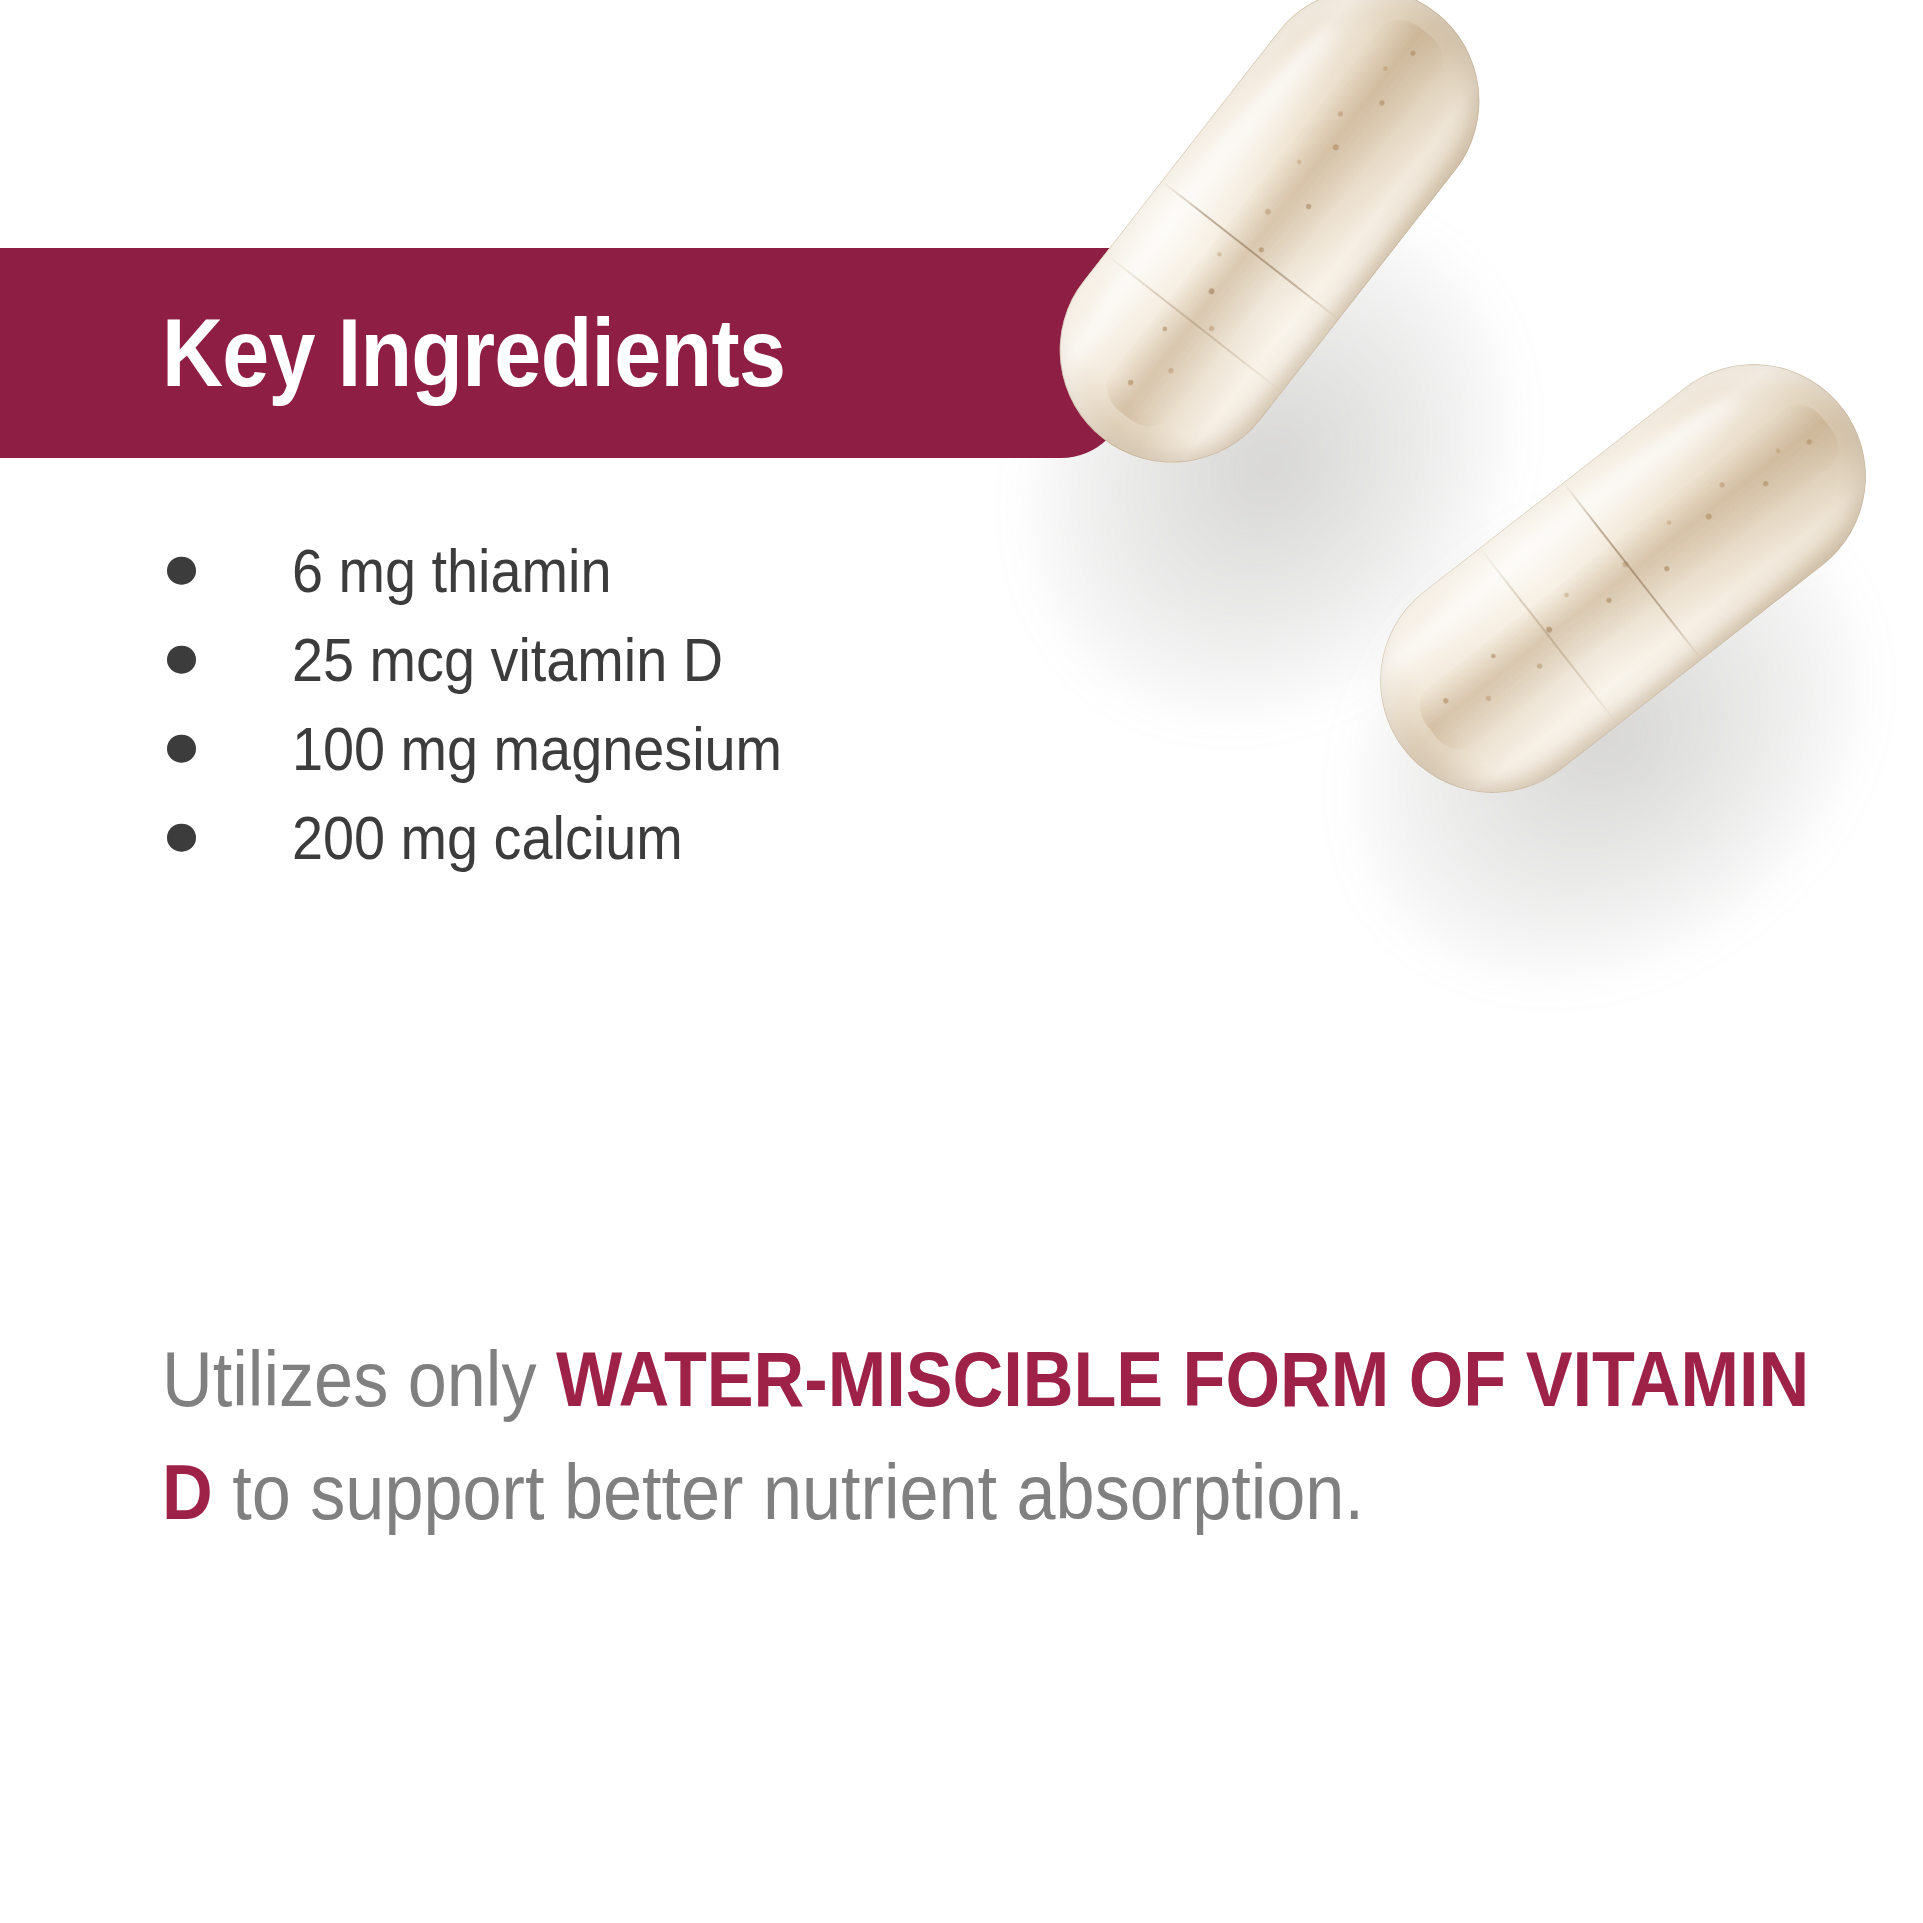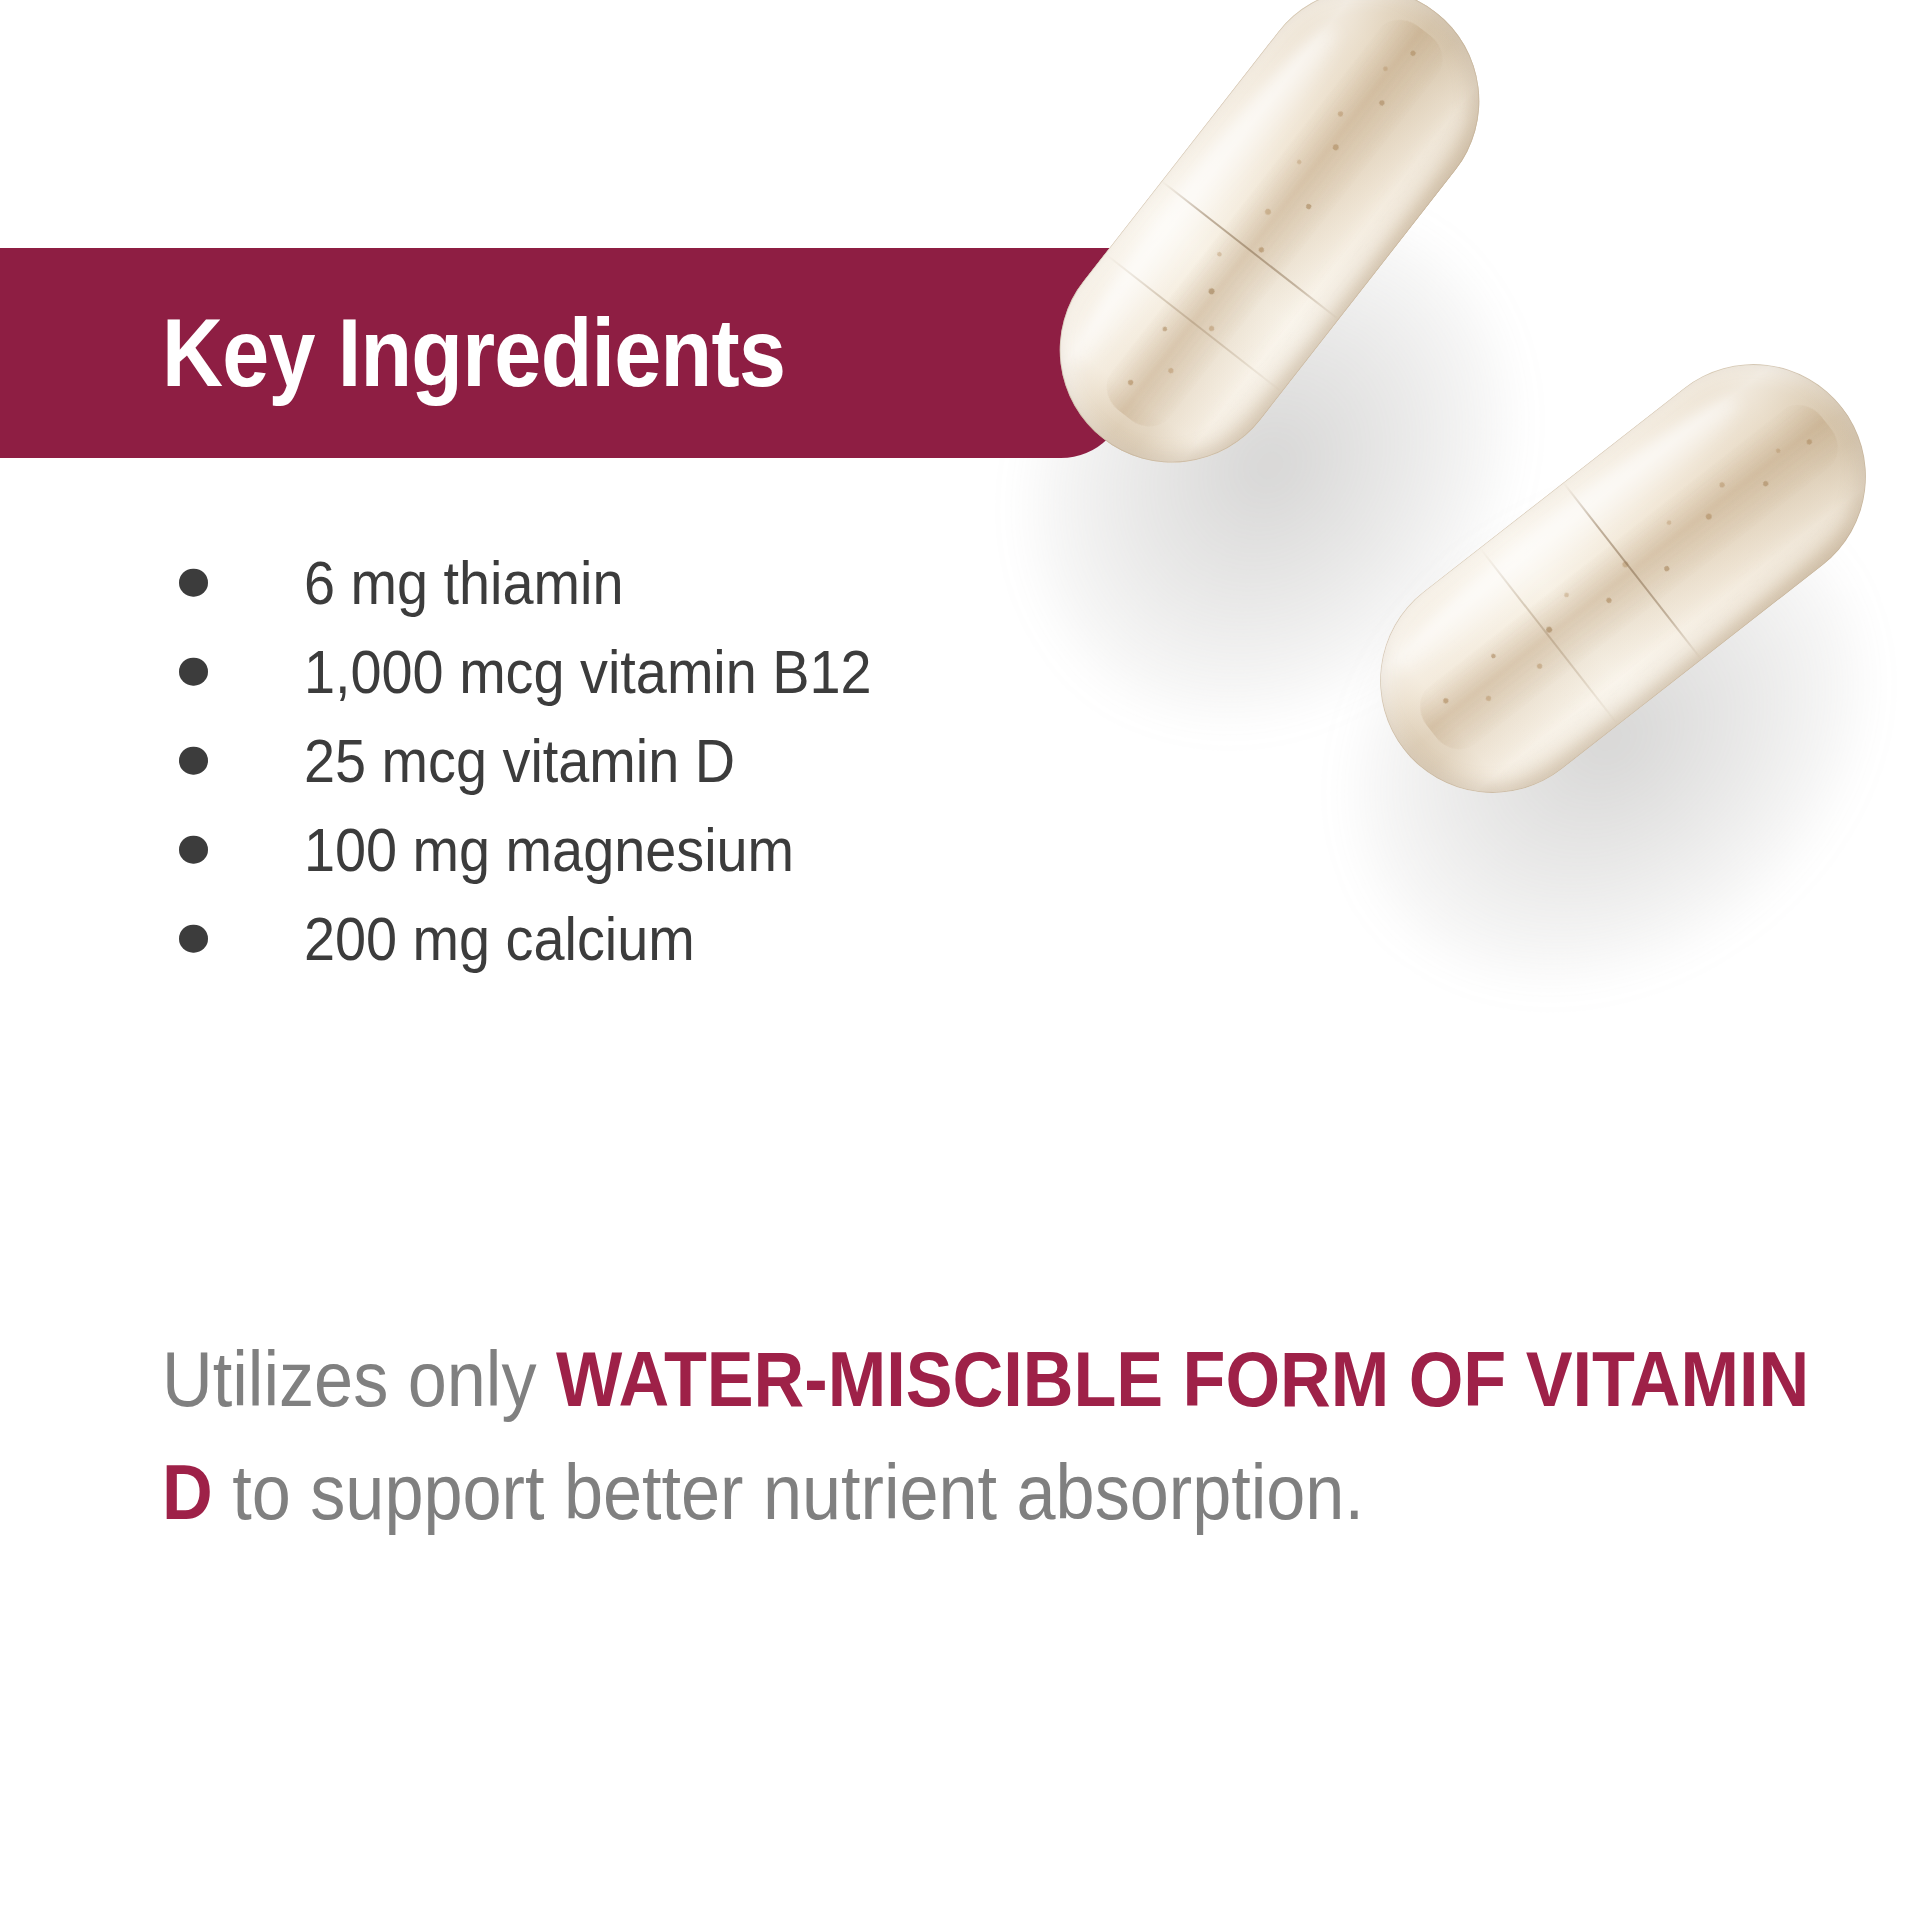--- a/index.html
+++ b/index.html
@@ -241,28 +241,24 @@
         <div class="cap-gloss"></div>
         <div class="cap-speckle dense"></div>
         <div class="cap-gloss2"></div>
         <div class="cap-joint" style="left:44%;"></div>
         <div class="cap-joint2" style="left:27%;"></div>
         <div class="cap-rim"></div>
       </div>
     </div>
   </div>
 
-  <ul class="ing-list" id="ing-list" style="list-style:none;margin:12px;padding:0;">
+  <ul class="ing-list" id="ing-list" style="list-style:none;margin:0;padding:0;">
       <li class="ing-row">
         <span class="ing-dot" style="background: rgb(60, 60, 60);"></span>
         <span class="ing-text" style="color: rgb(60, 60, 60);">6 mg thiamin</span>
-      </li>
-      <li class="ing-row">
-        <span class="ing-dot" style="background: rgb(60, 60, 60);"></span>
-        <span class="ing-text" style="color: rgb(60, 60, 60);">1,000 mcg vitamin B12</span>
       </li>
       <li class="ing-row">
         <span class="ing-dot" style="background: rgb(60, 60, 60);"></span>
         <span class="ing-text" style="color: rgb(60, 60, 60);">25 mcg vitamin D</span>
       </li>
       <li class="ing-row">
         <span class="ing-dot" style="background: rgb(60, 60, 60);"></span>
         <span class="ing-text" style="color: rgb(60, 60, 60);">100 mg magnesium</span>
       </li>
       <li class="ing-row">

